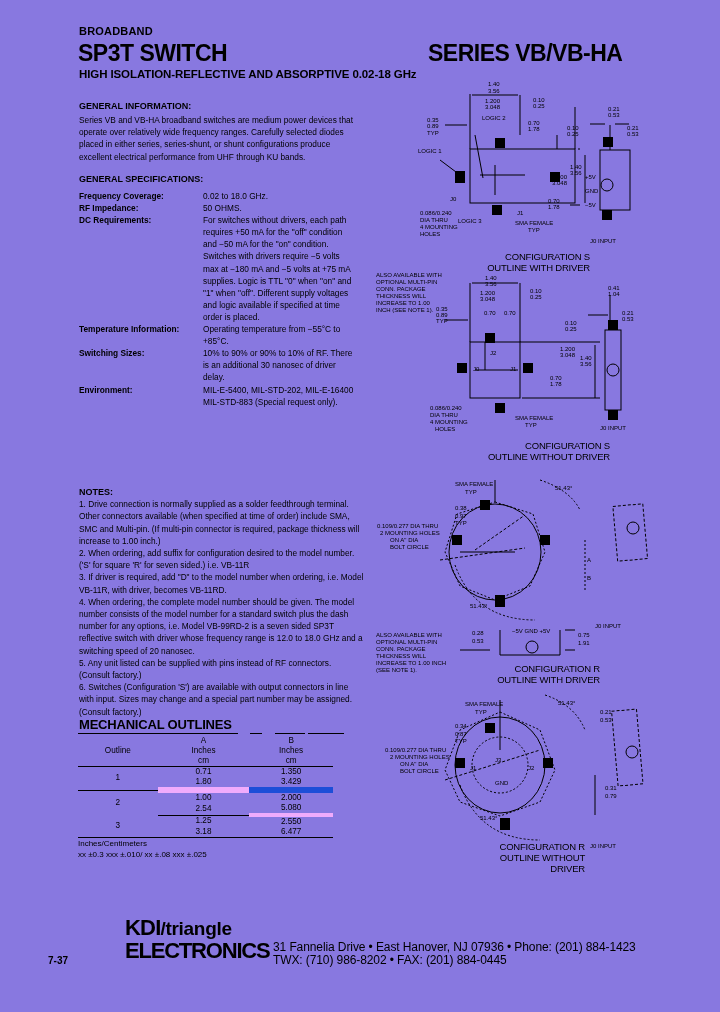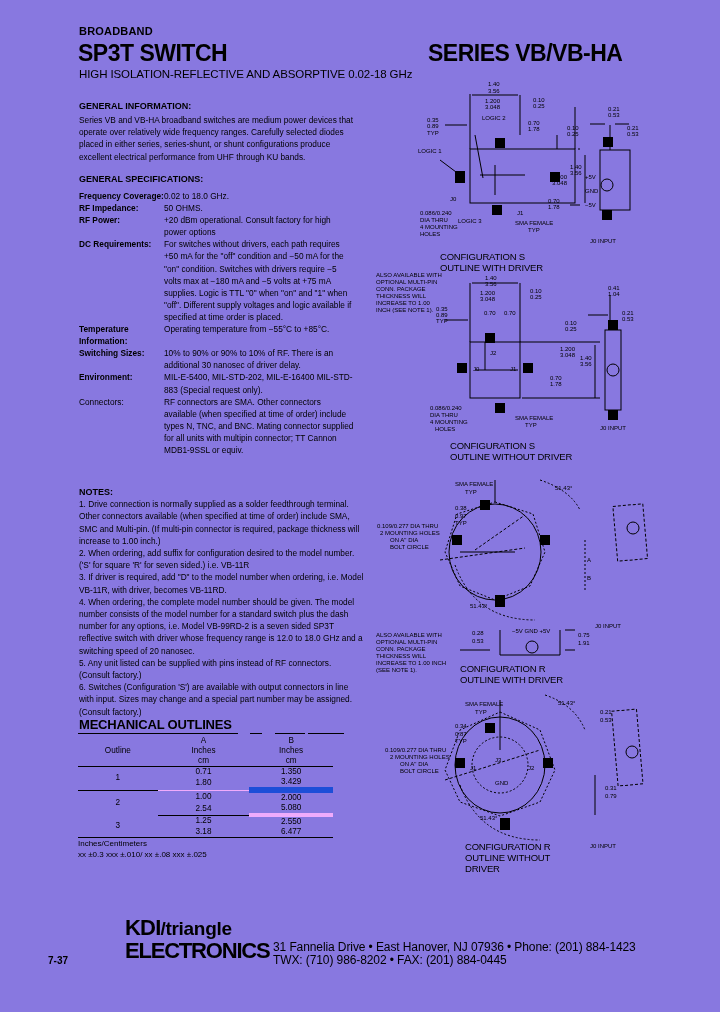--- a/index.html
+++ b/index.html
@@ -4,45 +4,45 @@
 <style>
   html, body { margin: 0; padding: 0; }
   body {
     width: 720px; height: 1012px; background: #8878e0; position: relative; overflow: hidden;
     font-family: "Liberation Sans", "DejaVu Sans", sans-serif; color: #000;
   }
   .abs { position: absolute; }
   .hdr-small { left: 79px; top: 25px; font-size: 11px; font-weight: bold; letter-spacing: 0.2px; }
   .hdr-big { left: 78px; top: 40px; font-size: 23px; font-weight: bold; letter-spacing: -0.5px; line-height: 26px; }
   .hdr-series { left: 428px; top: 40px; font-size: 23px; font-weight: bold; letter-spacing: -0.5px; line-height: 26px; }
-  .hdr-sub { left: 79px; top: 68px; font-size: 11.5px; font-weight: normal; letter-spacing: -0.1px; }
+  .hdr-sub { left: 79px; top: 68px; font-size: 11.5px; font-weight: bold; letter-spacing: -0.1px; }
 
   .section-title { font-size: 9px; font-weight: bold; }
   .para { font-size: 8.3px; line-height: 12.2px; width: 275px; }
 
   .spec-table { left: 79px; top: 190px; width: 275px; font-size: 8.3px; border-collapse: collapse; }
   .spec-table td { vertical-align: top; padding: 0; line-height: 12.1px; }
-  .spec-table td.lbl { font-weight: bold; width: 85px; }
+  .spec-table td.lbl { font-weight: bold; width: 124px; }
 
   .notes { left: 79px; top: 486px; width: 285px; font-size: 8.3px; line-height: 12.2px; }
   .notes p { margin: 0; }
 
   .mech-title { left: 79px; top: 717px; font-size: 13px; font-weight: bold; letter-spacing: -0.2px; }
   .mech-rule { height: 1px; background: #000; }
   .mech-table { left: 78px; top: 736px; width: 196px; font-size: 8.2px; border-collapse: collapse; }
   .mech-table td { text-align: center; padding: 0; line-height: 10px; }
   .mech-footer { left: 78px; top: 838px; font-size: 8px; line-height: 11px; }
 
   .footer-page { left: 48px; top: 955px; font-size: 10px; font-weight: bold; }
   .logo-kdi { left: 125px; top: 917px; font-size: 22px; font-weight: 900; letter-spacing: -0.8px; line-height: 22px; }
   .logo-kdi .tri { font-weight: bold; font-size: 19px; letter-spacing: -0.3px; }
   .logo-elec { left: 125px; top: 939px; font-size: 22px; font-weight: bold; letter-spacing: -1.2px; line-height: 24px; }
   .addr { left: 273px; top: 941px; font-size: 12px; line-height: 13px; letter-spacing: -0.1px; }
 
-  .cap { font-size: 9.5px; line-height: 11px; text-align: left; letter-spacing: -0.2px; }
+  .cap { font-size: 9.5px; line-height: 11px; text-align: right; letter-spacing: -0.2px; }
   .dim { font-size: 6px; line-height: 7px; }
   svg { position: absolute; overflow: visible; }
   svg text { font-family: "Liberation Sans", sans-serif; }
 </style>
 </head>
 <body>
 
 <div class="abs hdr-small">BROADBAND</div>
 <div class="abs hdr-big">SP3T SWITCH</div>
 <div class="abs hdr-series">SERIES VB/VB-HA</div>
@@ -56,42 +56,34 @@
   <tbody>
       <tr>
         <td class="lbl">Frequency Coverage:</td>
         <td>0.02 to 18.0 GHz.</td>
       </tr>
   <tr>
         <td class="lbl">RF Impedance:</td>
         <td>50 OHMS.</td>
       </tr>
   <tr>
-        <td class="lbl">RF Power:</td>
-        <td>+20 dBm operational. Consult factory for high power options</td>
-      </tr>
-  <tr>
         <td class="lbl">DC Requirements:</td>
         <td>For switches without drivers, each path requires +50 mA for the "off" condition and −50 mA for the "on" condition. Switches with drivers require −5 volts max at −180 mA and −5 volts at +75 mA supplies. Logic is TTL "0" when "on" and "1" when "off". Different supply voltages and logic available if specified at time order is placed.</td>
       </tr>
   <tr>
         <td class="lbl">Temperature Information:</td>
         <td>Operating temperature from −55°C to +85°C.</td>
       </tr>
   <tr>
         <td class="lbl">Switching Sizes:</td>
         <td>10% to 90% or 90% to 10% of RF. There is an additional 30 nanosec of driver delay.</td>
       </tr>
   <tr>
         <td class="lbl">Environment:</td>
         <td>MIL-E-5400, MIL-STD-202, MIL-E-16400 MIL-STD-883 (Special request only).</td>
-      </tr>
-  <tr>
-        <td class="lbl" style="font-weight:normal">Connectors:</td>
-        <td>RF connectors are SMA. Other connectors available (when specified at time of order) include types N, TNC, and BNC. Mating connector supplied for all units with multipin connector; TT Cannon MDB1-9SSL or equiv.</td>
       </tr>
 </tbody>
   </table>
 
 <div class="abs notes">
   <p class="section-title">NOTES:</p>
   <p>1. Drive connection is normally supplied as a solder feedthrough terminal. Other connectors available (when specified at time of order) include SMA, SMC and Multi-pin. (If multi-pin connector is required, package thickness will increase to 1.00 inch.)</p>
   <p>2. When ordering, add suffix for configuration desired to the model number. ('S' for square 'R' for seven sided.) i.e. VB-11R</p>
   <p>3. If driver is required, add "D" to the model number when ordering, i.e. Model VB-11R, with driver, becomes VB-11RD.</p>
   <p>4. When ordering, the complete model number should be given. The model number consists of the model number for a standard switch plus the dash number for any options, i.e. Model VB-99RD-2 is a seven sided SP3T reflective switch with driver whose frequency range is 12.0 to 18.0 GHz and a switching speed of 20 nanosec.</p>
@@ -121,21 +113,21 @@
     <td style="border-bottom:1px solid #000"></td>
     <td style="border-bottom:1px solid #000">cm</td>
     <td style="border-bottom:1px solid #000">cm</td>
   </tr>
   <tr>
     <td rowspan="2" style="border-bottom:1px solid #000">1</td>
     <td>0.71</td>
     <td>1.350</td>
   </tr>
   <tr>
-    <td style="border-bottom:1px solid #f0abfc">1.80</td>
+    <td style="border-bottom:6px solid #f0abfc">1.80</td>
     <td style="border-bottom:6px solid #1d4ed8">3.429</td>
   </tr>
   <tr>
     <td rowspan="2">2</td>
     <td>1.00</td>
     <td>2.000</td>
   </tr>
   <tr>
     <td style="border-bottom:1px solid #000">2.54</td>
     <td style="border-bottom:4px solid #f0abfc">5.080</td>

